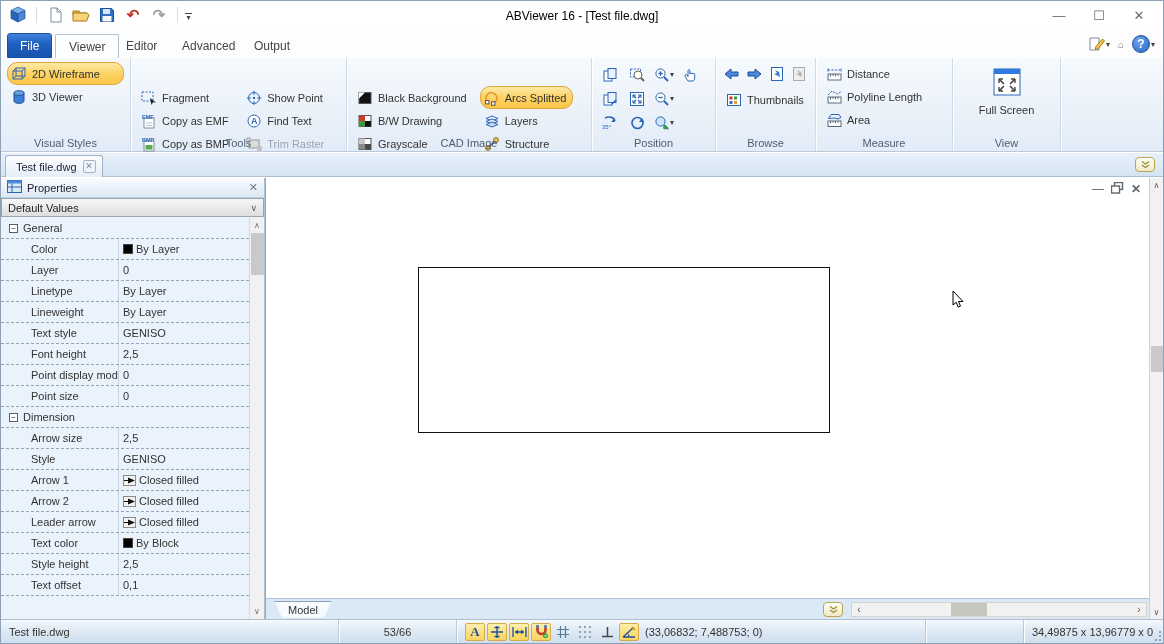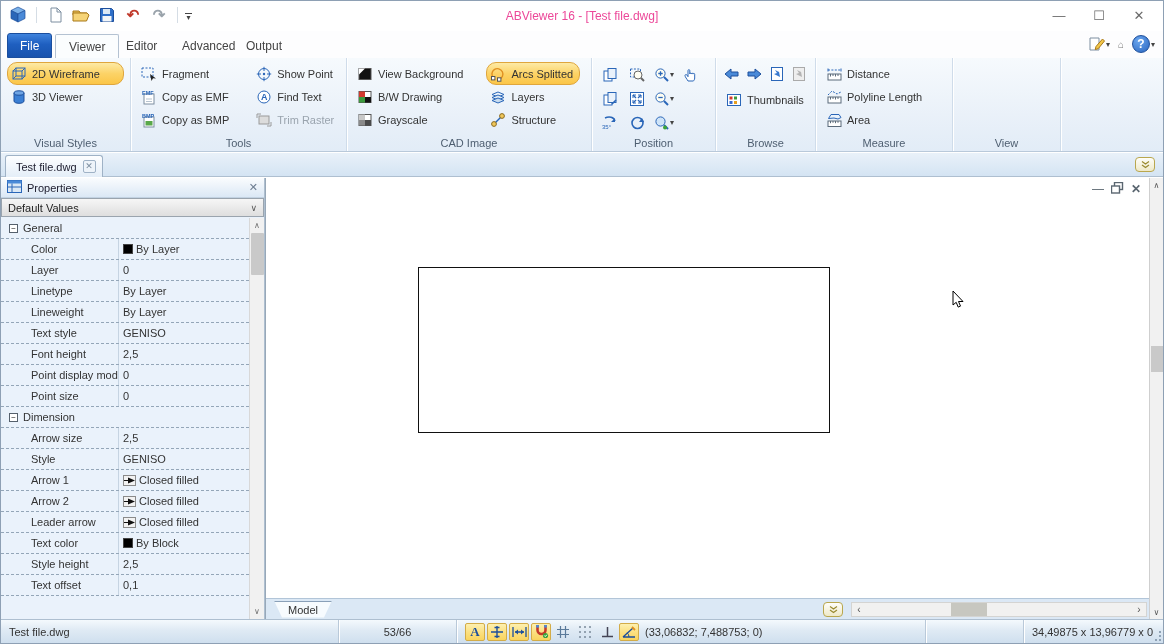--- a/index.html
+++ b/index.html
@@ -12,21 +12,21 @@
   
   .titlebar { position:absolute; left:0; top:0; right:0; height:30px; background:#fff; }
   .qat { position:absolute; left:6px; top:3px; display:flex; align-items:center; gap:4px; }
   .qat .sep { width:1px; height:16px; background:#d5dde5; margin:0 3px; }
   .qbtn { width:22px; height:22px; display:flex; align-items:center; justify-content:center; border-radius:2px; }
   .undo-glyph { color:#c0392b; font-size:15px; font-weight:bold; }
   .redo-glyph { color:#9aa3ab; font-size:15px; font-weight:bold; }
   .qat-caret { display:flex; flex-direction:column; align-items:center; color:#444; font-size:8px; line-height:4px; padding-top:3px;}
   .qat-caret .bar { width:7px; height:1px; background:#444; margin-bottom:2px; }
   .win-title { position:absolute; left:200px; right:200px; top:0; height:30px; line-height:30px;
-               text-align:center; font-size:12px; color:#ec4899; pointer-events:none; }
+               text-align:center; font-size:12px; color:#000000; pointer-events:none; }
   .winbtns { position:absolute; right:4px; top:0; display:flex; }
   .winbtn { width:40px; height:28px; display:flex; align-items:center; justify-content:center;
             color:#6a6a6a; font-size:13px; }
   
   .tabrow { position:absolute; left:0; top:30px; right:0; height:27px; background:#fdfdfe; }
   .rtab { position:absolute; top:3px; height:24px; line-height:24px; padding:0 13px; color:#444; font-size:12px; }
   .rtab-file { left:6px; top:2px; height:25px; line-height:25px; color:#fff; padding:0 12px;
        background:linear-gradient(#3f83dd,#1f5fc0 45%,#1853ad); border-radius:3px 3px 0 0;
        border:1px solid #1a4e9e; }
   .rtab-active { background:#fbfdfe; border:1px solid #b4c2d2; border-bottom:none; border-radius:2px 2px 0 0; }
@@ -36,21 +36,21 @@
   .collapse-btn { color:#777; font-size:10px; }
   
   .ribbon { position:absolute; left:0; top:57px; right:0; height:94px;
     background:linear-gradient(#f6fafd,#eaf1f9 60%,#e2ecf7);
     border-bottom:1px solid #b9c9da; display:flex; }
   .rgroup { position:relative; height:100%; border-right:1px solid #cfdcea; box-shadow:1px 0 0 #fff; padding:4px 6px 18px 6px; }
   .rgroup-label { position:absolute; left:0; right:0; bottom:2px; text-align:center; color:#4e5e70; font-size:11px; }
   .rbtn { display:flex; align-items:center; gap:5px; height:23px; padding:0 6px 0 3px; border-radius:10px; border:1px solid transparent; white-space:nowrap; color:#333; }
   .rbtn.sel { background:linear-gradient(#fdeaa5,#fcd367 50%,#fbc648); border-color:#dfa63d; }
   .rbtn.disabled { color:#9aa4ae; }
-  .rcols { display:flex; gap:16px; }
+  .rcols { display:flex; gap:6px;margin-top:24px; }
   .rcol { display:flex; flex-direction:column; }
   .ic { width:16px; height:16px; flex:0 0 16px; display:inline-block; }
   .icbtn { width:24px; height:23px; display:flex; align-items:center; justify-content:center; border-radius:2px; }
   .withcaret { display:flex; align-items:center; }
   .caret { font-size:8px; color:#444; margin-left:1px; }
   .posgrid { display:flex; flex-direction:column; gap:1px; padding-top:1px; }
   .posrow { display:flex; gap:3px; }
   .bigbtn { width:76px; height:70px; display:flex; flex-direction:column; align-items:center; justify-content:flex-start; padding-top:6px; gap:6px; }
   
   .docbar { position:absolute; left:0; top:152px; right:0; height:24px;
@@ -169,21 +169,21 @@
     <span class="winbtn">☐</span>
     <span class="winbtn">✕</span>
   </div>
 </div>
 
 <div class="tabrow">
   <span class="rtab rtab-file" style="left:6px">File</span>
   <span class="rtab rtab-active" style="left:54px">Viewer</span>
   <span class="rtab" style="left:112px">Editor</span>
   <span class="rtab" style="left:168px">Advanced</span>
-  <span class="rtab" style="left:232px">Output</span>
+  <span class="rtab" style="left:240px">Output</span>
   <div class="tabrow-right">
     <span class="withcaret">
       <svg width="17" height="16" viewBox="0 0 17 16">
           <path d="M2 2h9v12H2Z" fill="#fff" stroke="#7c8ea0"></path>
           <path d="M14.5 3 8 10.5l-.8 3 3-.8L16.5 5Z" fill="#f4c84a" stroke="#a87818"></path>
         </svg>
       <span class="caret">▾</span>
     </span>
     <span class="collapse-btn">⌂</span>
     <span class="withcaret">
@@ -288,21 +288,21 @@
   <div class="rgroup" style="width:245px">
     <div class="rcols">
       <div class="rcol">
         <div class="rbtn">
           <span class="ic">
             <svg width="16" height="16" viewBox="0 0 16 16">
                 <rect x="2" y="2.5" width="12" height="11" fill="#111" stroke="#555"></rect>
                 <path d="M2 2.5h6l-6 6Z" fill="#fff"></path>
               </svg>
           </span>
-          <span>View Background</span>
+          <span>Black Background</span>
         </div>
         <div class="rbtn">
           <span class="ic">
             <svg width="16" height="16" viewBox="0 0 16 16">
                 <rect x="2" y="2.5" width="12" height="11" fill="#fff" stroke="#555"></rect>
                 <path d="M2 2.5h6v5.5H2Z" fill="#d23a2e"></path>
                 <path d="M2 8h6v5.5H2Z" fill="#3c9a3c"></path>
                 <path d="M8 8h6v5.5H8Z" fill="#111"></path>
               </svg>
           </span>
@@ -506,20 +506,31 @@
             <rect x="2" y="9" width="13" height="5.5" fill="#fff" stroke="#5a6a7a"></rect>
             <path d="M4.5 9v2.2M7 9v1.8M9.5 9v2.2M12 9v1.8" stroke="#5a6a7a"></path>
           </svg>
       </span>
       <span>Area</span>
     </div>
     <div class="rgroup-label">Measure</div>
   </div>
 
   <div class="rgroup" style="width:108px">
+    <div class="bigbtn" style="margin:0 auto">
+      <span>
+        <svg width="30" height="28" viewBox="0 0 30 28">
+            <rect x="2" y="1" width="26" height="26" fill="#fff" stroke="#2a66b8"></rect>
+            <rect x="2" y="1" width="26" height="5" fill="#2f7ae0"></rect>
+            <path d="M7 11l5 5M23 11l-5 5M7 23l5-5M23 23l-5-5" stroke="#444" stroke-width="1.6"></path>
+            <path d="M7 11h4M7 11v4M23 11h-4M23 11v4M7 23h4M7 23v-4M23 23h-4M23 23v-4" stroke="#444" stroke-width="1.4"></path>
+          </svg>
+      </span>
+      <span>Full Screen</span>
+    </div>
     <div class="rgroup-label">View</div>
   </div>
 
   <div style="flex:1"></div>
 </div>
 
 <div class="docbar">
   <div class="doctab">
     <span>Test file.dwg</span>
     <span class="tab-close">✕</span>

